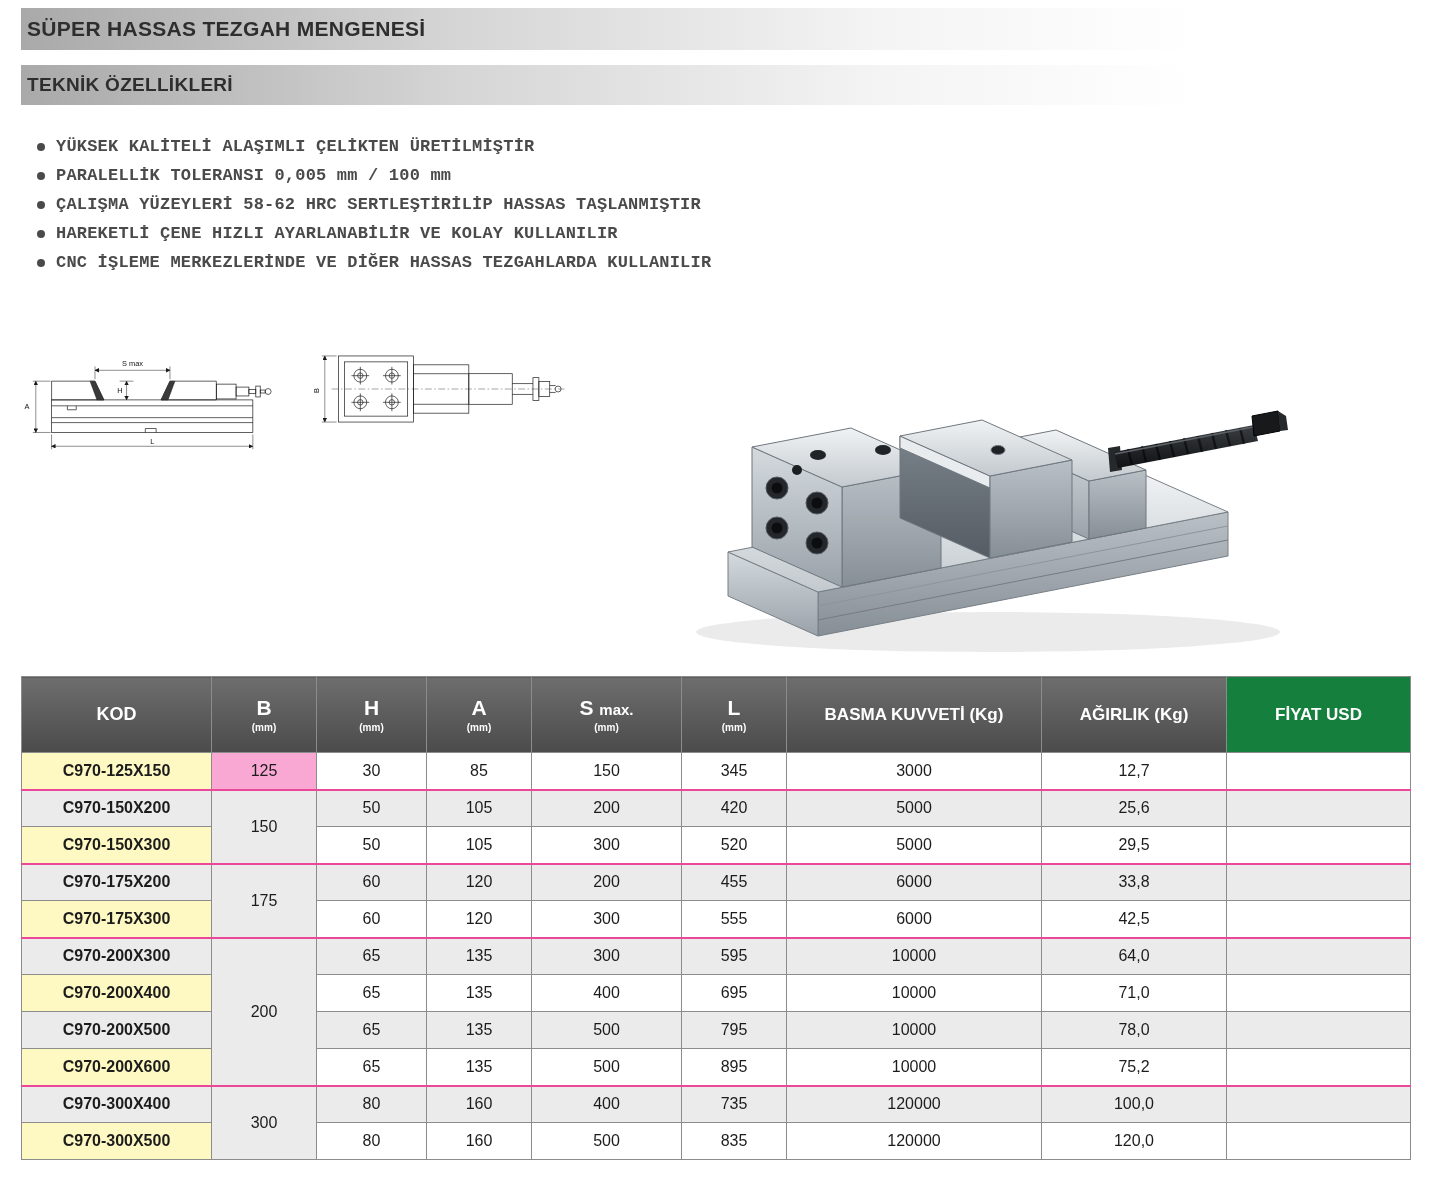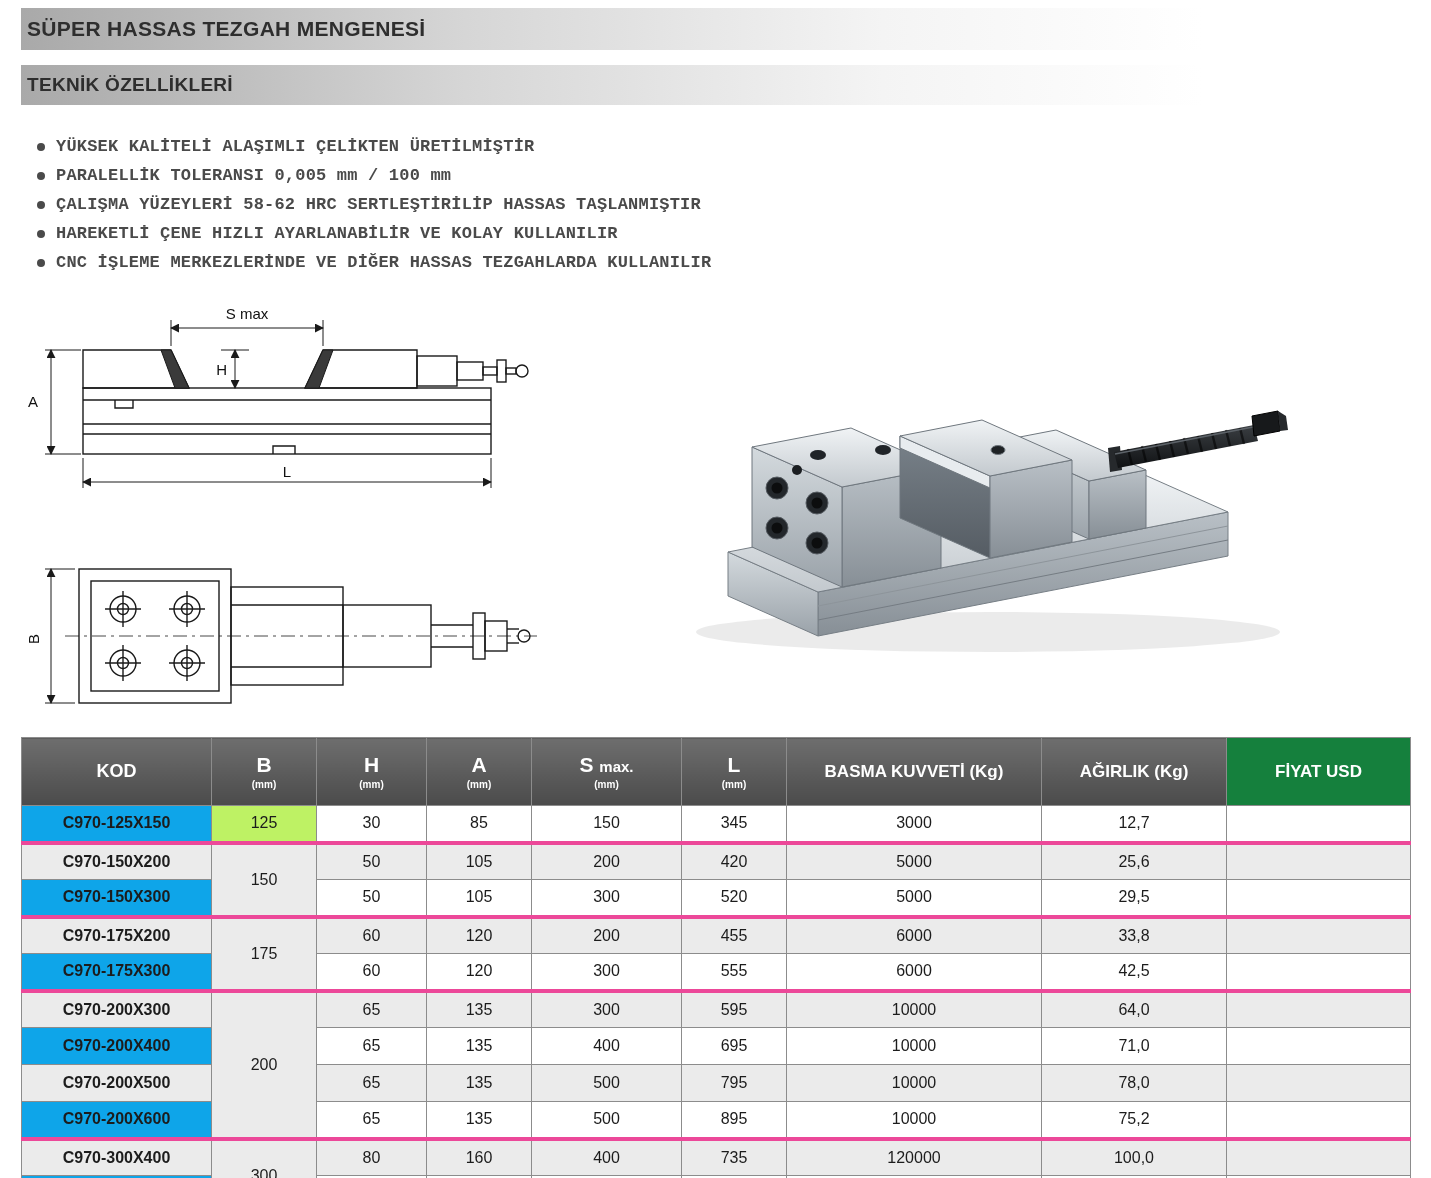--- a/index.html
+++ b/index.html
@@ -29,50 +29,50 @@
     font-size:17px; font-weight:bold; color:#4a4a4a;
     margin:10px 0; letter-spacing:.2px;
   }
   .features li::before {
     content:""; position:absolute; left:0; top:50%; transform:translateY(-50%);
     width:8px; height:8px; border-radius:50%; background:#4a4a4a;
   }
 
   
   .figures { display:flex; align-items:flex-start; margin-top:4px; }
-  .drawings { width:545px; display:flex; flex-direction:column; gap:32px; padding-top:6px; }
+  .drawings { width:545px; display:flex; flex-direction:row; gap:32px; padding-top:6px; }
   .photo { flex:1; display:flex; justify-content:center; padding-top:2px; }
 
   svg text { font-family:"Liberation Sans", sans-serif; font-size:15px; fill:#111; }
   .obj rect, .obj line, .obj polyline, .obj polygon, .obj circle {
     stroke:#1a1a1a; stroke-width:1.4; fill:none;
   }
   .obj .dark { fill:#3a3a3a; stroke:#1a1a1a; stroke-width:1; }
   .dim line { stroke:#1a1a1a; stroke-width:1; }
   .cl line { stroke:#1a1a1a; stroke-width:.8; stroke-dasharray:14 5 3 5; }
 
   
   table.spec { width:100%; border-collapse:collapse; table-layout:fixed; margin-top:16px; }
   .spec th, .spec td { border:1px solid #8c8c8c; text-align:center; vertical-align:middle; }
   .spec thead th {
     background: linear-gradient(180deg, #6e6e6e 0%, #4b4b4b 100%);
-    color:#ffffff; height:68px; padding:4px 2px;
+    color:#ffffff; height:76px; padding:4px 2px;
   }
   .spec thead th.price { background:#15803d; }
   .h-main { display:block; font-size:21px; font-weight:bold; line-height:1.1; }
   .h-main .h-max { font-size:15px; font-weight:bold;margin-top:37px; }
   .h-sub  { display:block; font-size:10px; font-weight:bold; margin-top:2px; }
   .h-line { font-size:17px; font-weight:bold; }
   .kod-h .h-main { font-size:18px; }
 
   .spec tbody td { height:37px; font-size:16px; color:#1c1c1c; background:#ffffff; }
   .spec tbody tr.alt td { background:#ebebeb; }
-  .spec tbody td.kod { background:#0ea5e9; font-weight:bold; font-size:16px; }
-  .spec tbody td.bcell { background:#bef264; }
-  .spec tbody tr.grp td { border-top:4px solid #ec4899; }
+  .spec tbody td.kod { background:#fef9c3; font-weight:bold; font-size:16px; }
+  .spec tbody td.bcell { background:#f9a8d4; }
+  .spec tbody tr.grp td { border-top:2px solid #ec4899; }
 </style>
 </head>
 <body>
 
 <div class="page">
 
   <div class="bar">
     <h1>SÜPER HASSAS TEZGAH MENGENESİ</h1>
   </div>
 

